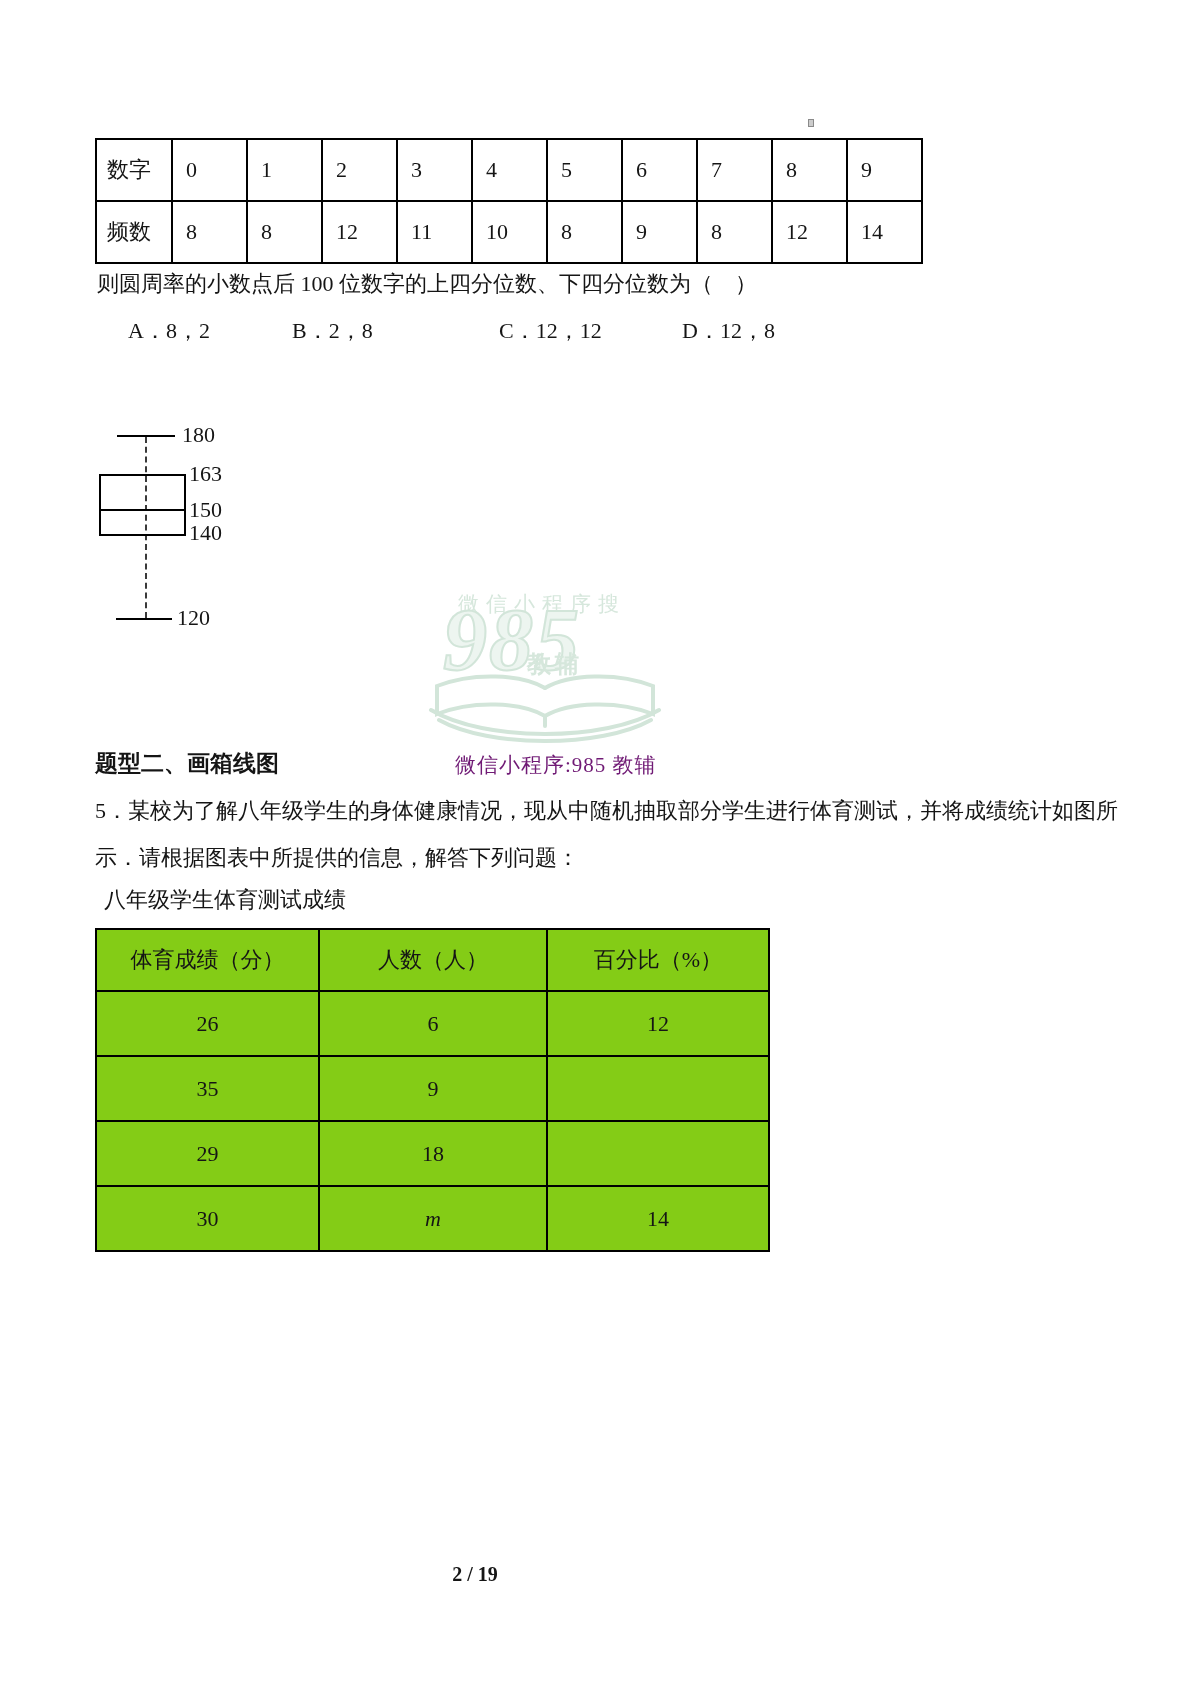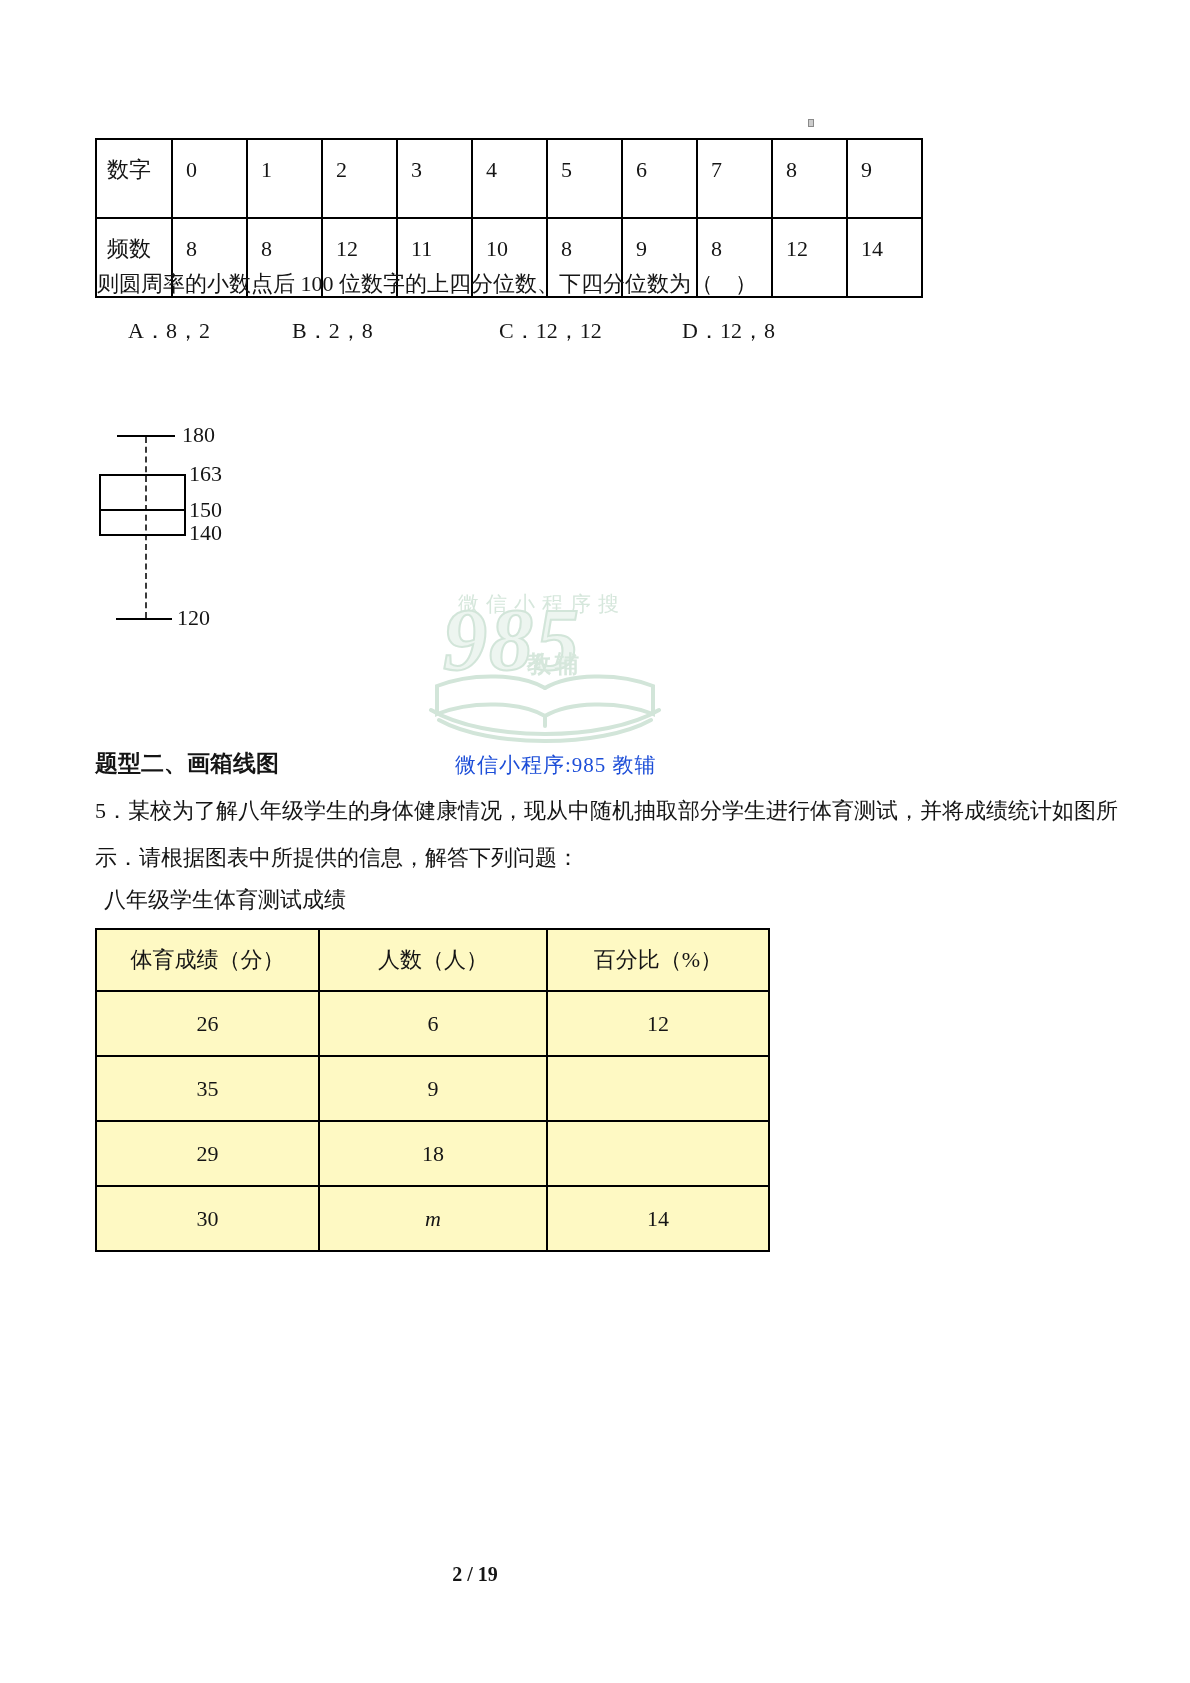--- a/index.html
+++ b/index.html
@@ -5,43 +5,43 @@
   html,body{margin:0;padding:0;background:#ffffff;}
   .page{position:relative;width:1190px;height:1683px;background:#fff;overflow:hidden;
         font-family:"Liberation Serif","DejaVu Serif",serif;color:#151515;}
   .para{position:absolute;font-size:22px;line-height:28px;white-space:nowrap;}
   .sec{font-weight:bold;font-size:23px;}
   .mi{font-style:italic;font-family:"Liberation Serif","DejaVu Serif",serif;}
   .blank{display:inline-block;height:18px;border-bottom:2px solid #000;vertical-align:-3px;}
 
   
   .t1{position:absolute;left:95px;top:138px;border-collapse:collapse;table-layout:fixed;}
-  .t1 td{border:2px solid #000;height:60px;font-size:22px;padding:0 0 17px 13px;vertical-align:middle;background:#fff;}
+  .t1 td{border:2px solid #000;height:60px;font-size:22px;padding:0 0 0 13px;vertical-align:middle;background:#fff;}
   .t1 td.lbl{padding-left:10px;}
 
   
   .t2{position:absolute;left:95px;top:928px;border-collapse:collapse;table-layout:fixed;}
-  .t2 td{border:2px solid #000;text-align:center;vertical-align:middle;font-size:22px;background:#fef9c3;}
+  .t2 td{border:2px solid #000;text-align:center;vertical-align:middle;font-size:22px;background:#84cc16;}
   .t2 tr.hd td{height:58px;}
   .t2 tr.dr td{height:61px;}
 
   
   .hline{position:absolute;height:2px;background:#000;}
   .vdash{position:absolute;width:0;border-left:2px dashed #3a3a3a;}
   .bx{position:absolute;left:99px;top:474px;width:83px;height:58px;border:2px solid #000;}
   .bxmed{position:absolute;left:-2px;right:-2px;top:33px;height:2px;background:#000;}
   .bpl{position:absolute;font-size:22px;line-height:24px;}
 
   
   .wm1{position:absolute;left:458px;top:590px;font-size:21px;letter-spacing:7px;color:#d6e7dc;}
   .wm985{position:absolute;left:443px;top:596px;font-size:88px;line-height:1;font-weight:bold;font-style:italic;
          letter-spacing:2px;color:#edf5f0;-webkit-text-stroke:2px #d2e5d9;}
   .wmsub{position:absolute;left:527px;top:648px;font-size:24px;letter-spacing:4px;color:#d6e7dc;font-weight:bold;}
   .wmbook{position:absolute;left:425px;top:668px;}
-  .wmcap{position:absolute;left:455px;top:751px;font-size:21px;letter-spacing:1px;color:#1d4ed8;}
+  .wmcap{position:absolute;left:455px;top:751px;font-size:21px;letter-spacing:1px;color:#701a75;}
 
   .stray{position:absolute;left:808px;top:119px;width:4px;height:6px;background:#cccccc;border:1px solid #8a8a8a;}
   .footer{position:absolute;left:0;top:1563px;width:950px;text-align:center;font-weight:bold;font-size:20px;}
 </style>
 </head>
 <body>
 
 <div class="page">
 
   <div class="wm1">微信小程序搜</div>

